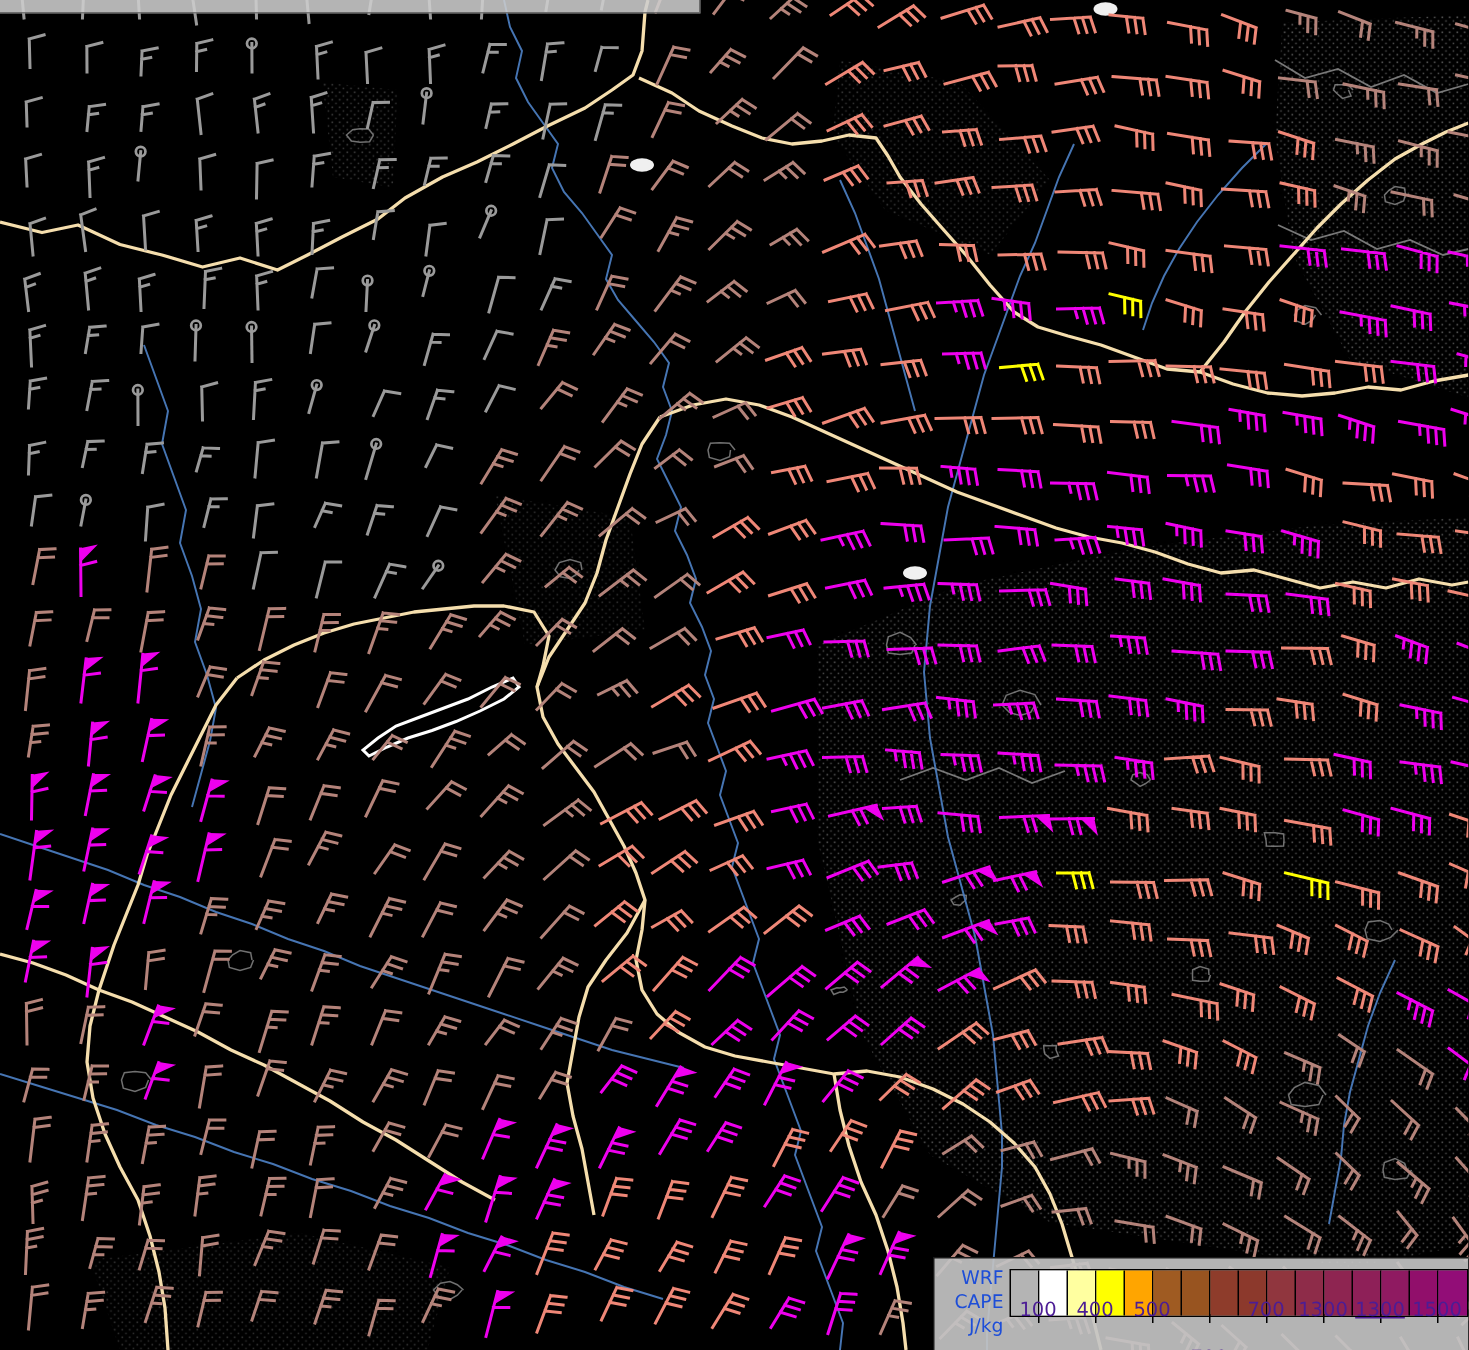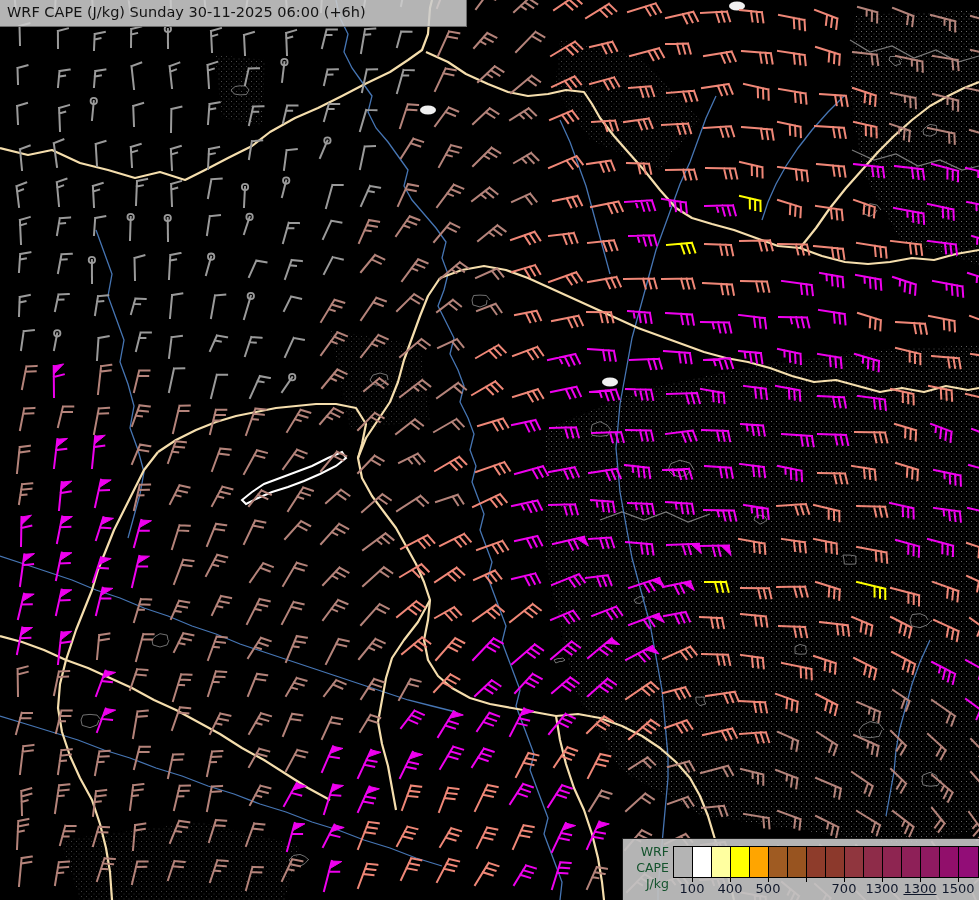--- a/index.html
+++ b/index.html
@@ -7,28 +7,28 @@
          font-family:"DejaVu Sans","Liberation Sans",sans-serif;}
   #map-svg{position:absolute;left:0;top:0;}
   .titlebar{position:absolute;left:0;top:0;width:452px;padding:3px 7px 5px 7px;
             background:rgba(205,205,205,0.88);border:1px solid rgba(50,50,50,0.55);
             border-left:none;border-top:none;color:#141414;font-size:14.5px;
             line-height:18px;white-space:nowrap;z-index:5;}
   .legend{position:absolute;left:622px;top:838px;width:357px;height:62px;
           background:rgba(195,195,195,0.92);border-left:1px solid #1a1a1a;
           border-top:1px solid #1a1a1a;z-index:5;}
   .legend-title{position:absolute;left:4px;top:5px;width:42px;text-align:right;
-                font-size:12.5px;line-height:16px;color:#14532d;}
+                font-size:12.5px;line-height:16px;color:#1d4ed8;}
   .legend-bar{position:absolute;left:50px;top:7px;width:304px;height:30px;
               display:flex;border:1px solid #000;box-sizing:content-box;}
   .legend-swatch{width:19px;height:30px;border-right:1px solid #000;box-sizing:border-box;}
   .legend-swatch:last-child{border-right:none;}
   .legend-tick{position:absolute;top:37px;width:1px;height:6px;background:#000;}
-  .legend-label{position:absolute;top:42px;transform:translateX(-50%);
-                font-size:13px;color:#0f172a;}
+  .legend-label{position:absolute;top:27px;transform:translateX(-50%);
+                font-size:13px;color:#4c1d95;}
 </style>
 </head>
 <body>
 
 <div id="stage">
   <svg id="map-svg" width="979" height="900">
       <defs>
         <pattern id="stip" patternUnits="userSpaceOnUse" width="5" height="5">
           <rect x="1" y="1" width="1" height="1" fill="#787878"></rect>
           <rect x="3.5" y="3.5" width="1" height="1" fill="#5e5e5e"></rect>
@@ -774,21 +774,20 @@
         <path d="M782.0,882.0 L799.0,896.0 M799.0,896.0 L794.5,905.3 M794.7,892.5 L790.3,901.8 M790.5,889.0 L787.8,894.6" fill="none" stroke="#b4837a" stroke-width="2" stroke-linecap="square"></path>
         <path d="M815.0,884.0 L830.6,898.1 M830.6,898.1 L825.7,907.2 M826.5,894.4 L821.6,903.5" fill="none" stroke="#b4837a" stroke-width="2" stroke-linecap="square"></path>
         <path d="M855.0,890.0 L873.5,908.3 M873.5,908.3 L868.2,917.2 M869.6,904.4 L864.3,913.3" fill="none" stroke="#b4837a" stroke-width="2" stroke-linecap="square"></path>
         <path d="M891.0,891.0 L907.9,908.0 M907.9,908.0 L902.6,916.9 M904.0,904.1 L898.7,913.0 M900.2,900.2 L897.0,905.5" fill="none" stroke="#b4837a" stroke-width="2" stroke-linecap="square"></path>
         <path d="M934.0,892.0 L946.9,913.4 M946.9,913.4 L939.6,920.7 M944.1,908.7 L936.8,916.0 M941.2,904.0 L936.9,908.4" fill="none" stroke="#b4837a" stroke-width="2" stroke-linecap="square"></path>
         <path d="M972.0,892.0 L984.0,917.3 M984.0,917.3 L976.0,923.8 M981.6,912.3 L973.6,918.9 M979.3,907.4 L974.5,911.3" fill="none" stroke="#b4837a" stroke-width="2" stroke-linecap="square"></path>
       </g>
     </svg>
 
   <div class="titlebar">
-    <div>WRF CAPE (J/kg) Sunday 30-11-2025 06:00 (+6h)</div>
   </div>
 
   <div class="legend">
     <div class="legend-title">
       <div>WRF</div>
       <div>CAPE</div>
       <div>J/kg</div>
     </div>
     <div class="legend-bar" id="legend-bar">
         <div class="legend-swatch" style="background: rgb(180, 180, 180);"></div>

